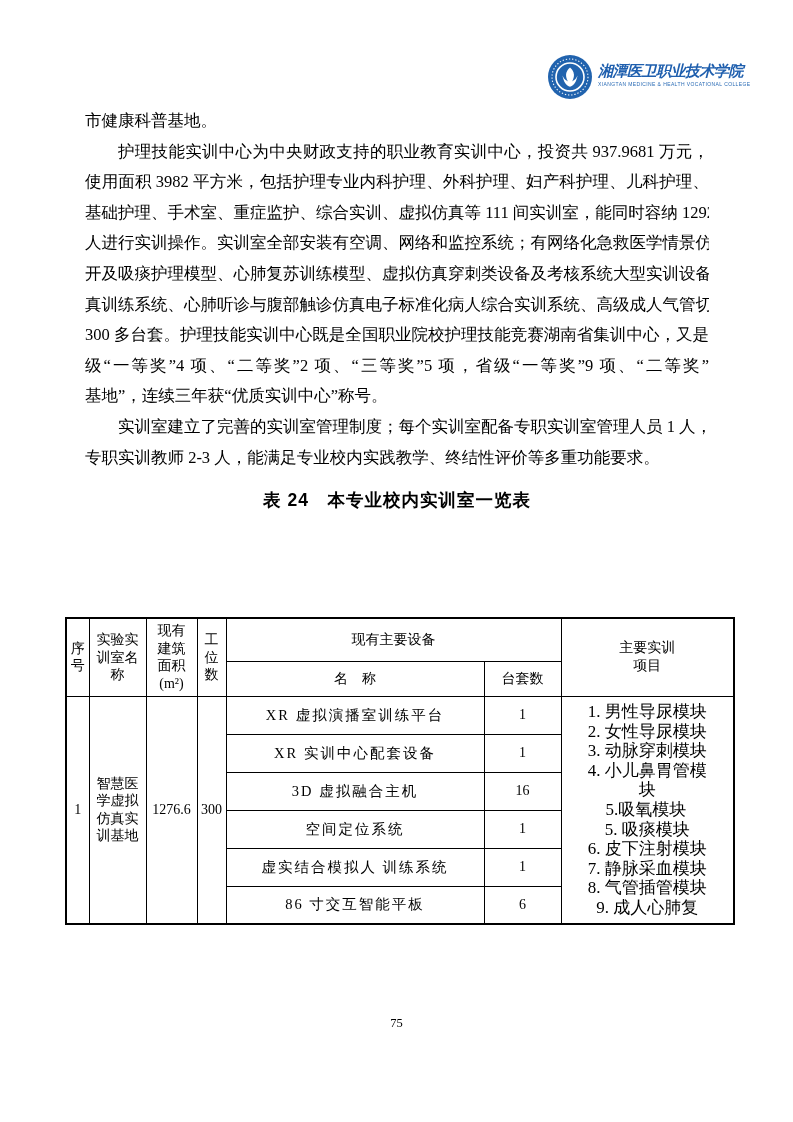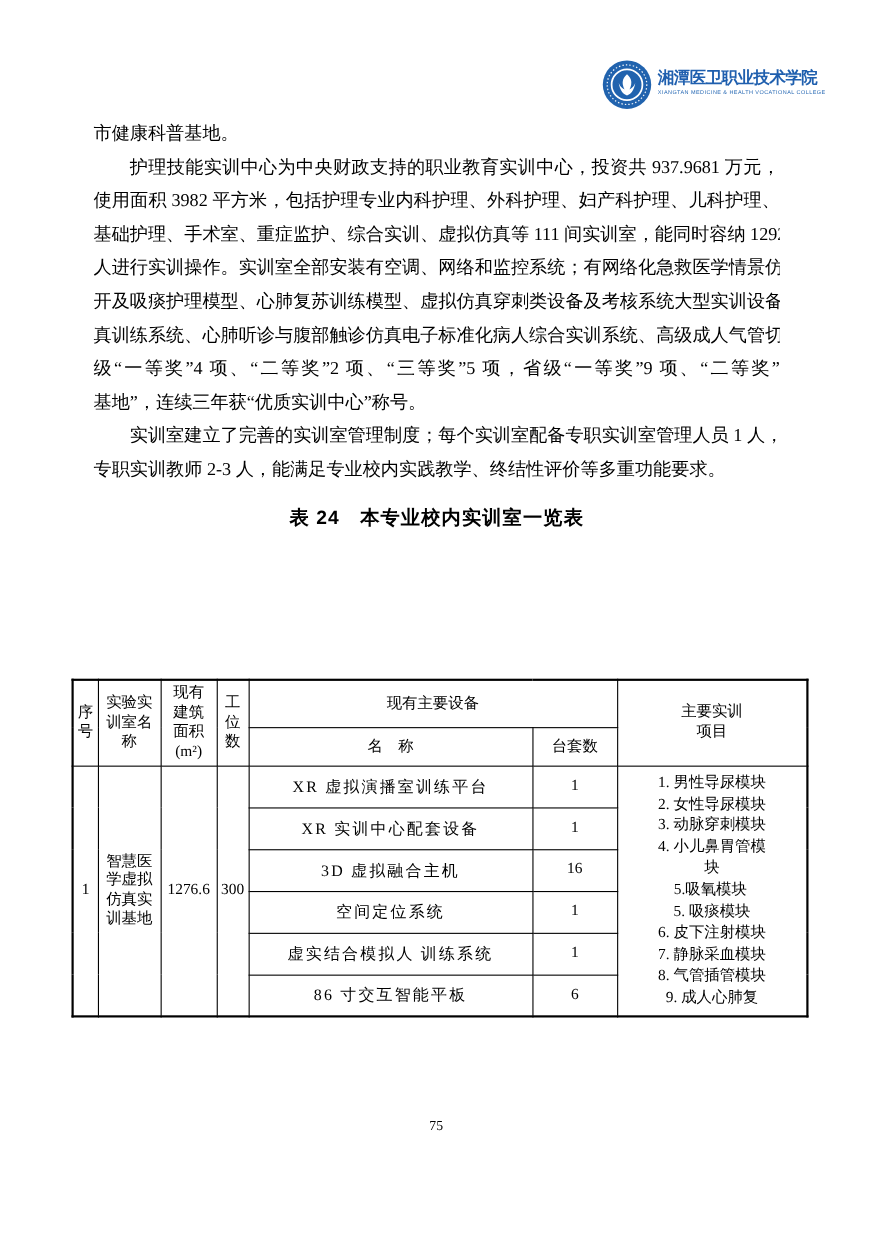--- a/index.html
+++ b/index.html
@@ -4,21 +4,21 @@
 <style>
   html,body{margin:0;padding:0;background:#e8e8e8;}
   .page{
     position:relative;width:793px;height:1122px;background:#ffffff;margin:0 auto;
     font-family:"Liberation Serif","DejaVu Serif",serif;color:#000;overflow:hidden;
   }
   
   .logo{position:absolute;left:547px;top:54px;display:flex;align-items:flex-start;}
   .logo-badge{width:46px;height:46px;flex:0 0 46px;}
   .logo-names{margin-left:5px;padding-top:9px;}
-  .logo-zh{font-size:15px;font-weight:bold;color:#1f5fae;
+  .logo-zh{font-size:15px;font-weight:bold;font-style:italic;color:#1f5fae;
            letter-spacing:-0.5px;white-space:nowrap;line-height:17px;}
   .logo-en{font-size:5px;color:#2a6bb5;letter-spacing:0.4px;white-space:nowrap;
            margin-top:1px;font-family:"Liberation Sans","DejaVu Sans",sans-serif;}
   
   .content{position:absolute;left:85px;top:106px;width:624px;font-size:16.5px;}
   .bline{height:30.6px;line-height:30.6px;text-align:justify;text-align-last:justify;
          overflow:hidden;white-space:nowrap;}
   .bline.para-end{text-align-last:left;}
   .bline.indent{text-indent:33px;}
   .table-title{margin-top:15px;text-align:center;font-weight:bold;font-size:17.5px;
@@ -29,21 +29,21 @@
   .roomtbl td{border:1px solid #000;padding:0 2px;text-align:center;vertical-align:middle;
               overflow:hidden;}
   .hr1{height:43px;}
   .hr2{height:35px;}
   .br{height:38px;}
   .pre{white-space:pre-line;line-height:17.5px;}
   .projects-head{vertical-align:top;padding-top:5px;line-height:18px;white-space:pre-line;}
   .equip-name{letter-spacing:2px;font-size:14.5px;}
   .equip-count{font-size:14px;}
   .projects-cell{vertical-align:top;text-align:left;padding:4px 2px 0 5px;
-                 font-size:14px;line-height:19.6px;}
+                 font-size:17px;line-height:19.6px;}
   .proj-line{white-space:nowrap;}
   .proj-hang{margin-left:-3px;}
   
   .pageno{position:absolute;top:1016px;left:0;width:100%;text-align:center;font-size:12.5px;}
 </style>
 </head>
 <body>
 
 <div class="page">
 
@@ -63,20 +63,21 @@
   </div>
 
   <div class="content">
     <div class="bline para-end">市健康科普基地。</div>
     <div class="bline indent">护理技能实训中心为中央财政支持的职业教育实训中心，投资共 937.9681 万元，</div>
     <div class="bline">使用面积 3982 平方米，包括护理专业内科护理、外科护理、妇产科护理、儿科护理、</div>
     <div class="bline">基础护理、手术室、重症监护、综合实训、虚拟仿真等 111 间实训室，能同时容纳 1292</div>
     <div class="bline">人进行实训操作。实训室全部安装有空调、网络和监控系统；有网络化急救医学情景仿</div>
     <div class="bline">开及吸痰护理模型、心肺复苏训练模型、虚拟仿真穿刺类设备及考核系统大型实训设备</div>
     <div class="bline">真训练系统、心肺听诊与腹部触诊仿真电子标准化病人综合实训系统、高级成人气管切</div>
+    <div class="bline">300 多台套。护理技能实训中心既是全国职业院校护理技能竞赛湖南省集训中心，又是</div>
     <div class="bline">级“一等奖”4 项、“二等奖”2 项、“三等奖”5 项，省级“一等奖”9 项、“二等奖”</div>
     <div class="bline para-end">基地”，连续三年获“优质实训中心”称号。</div>
     <div class="bline indent">实训室建立了完善的实训室管理制度；每个实训室配备专职实训室管理人员 1 人，</div>
     <div class="bline para-end">专职实训教师 2-3 人，能满足专业校内实践教学、终结性评价等多重功能要求。</div>
     <div class="table-title">表 24　本专业校内实训室一览表</div>
   </div>
 
   <table class="roomtbl">
     <colgroup>
       <col style="width:23px">

